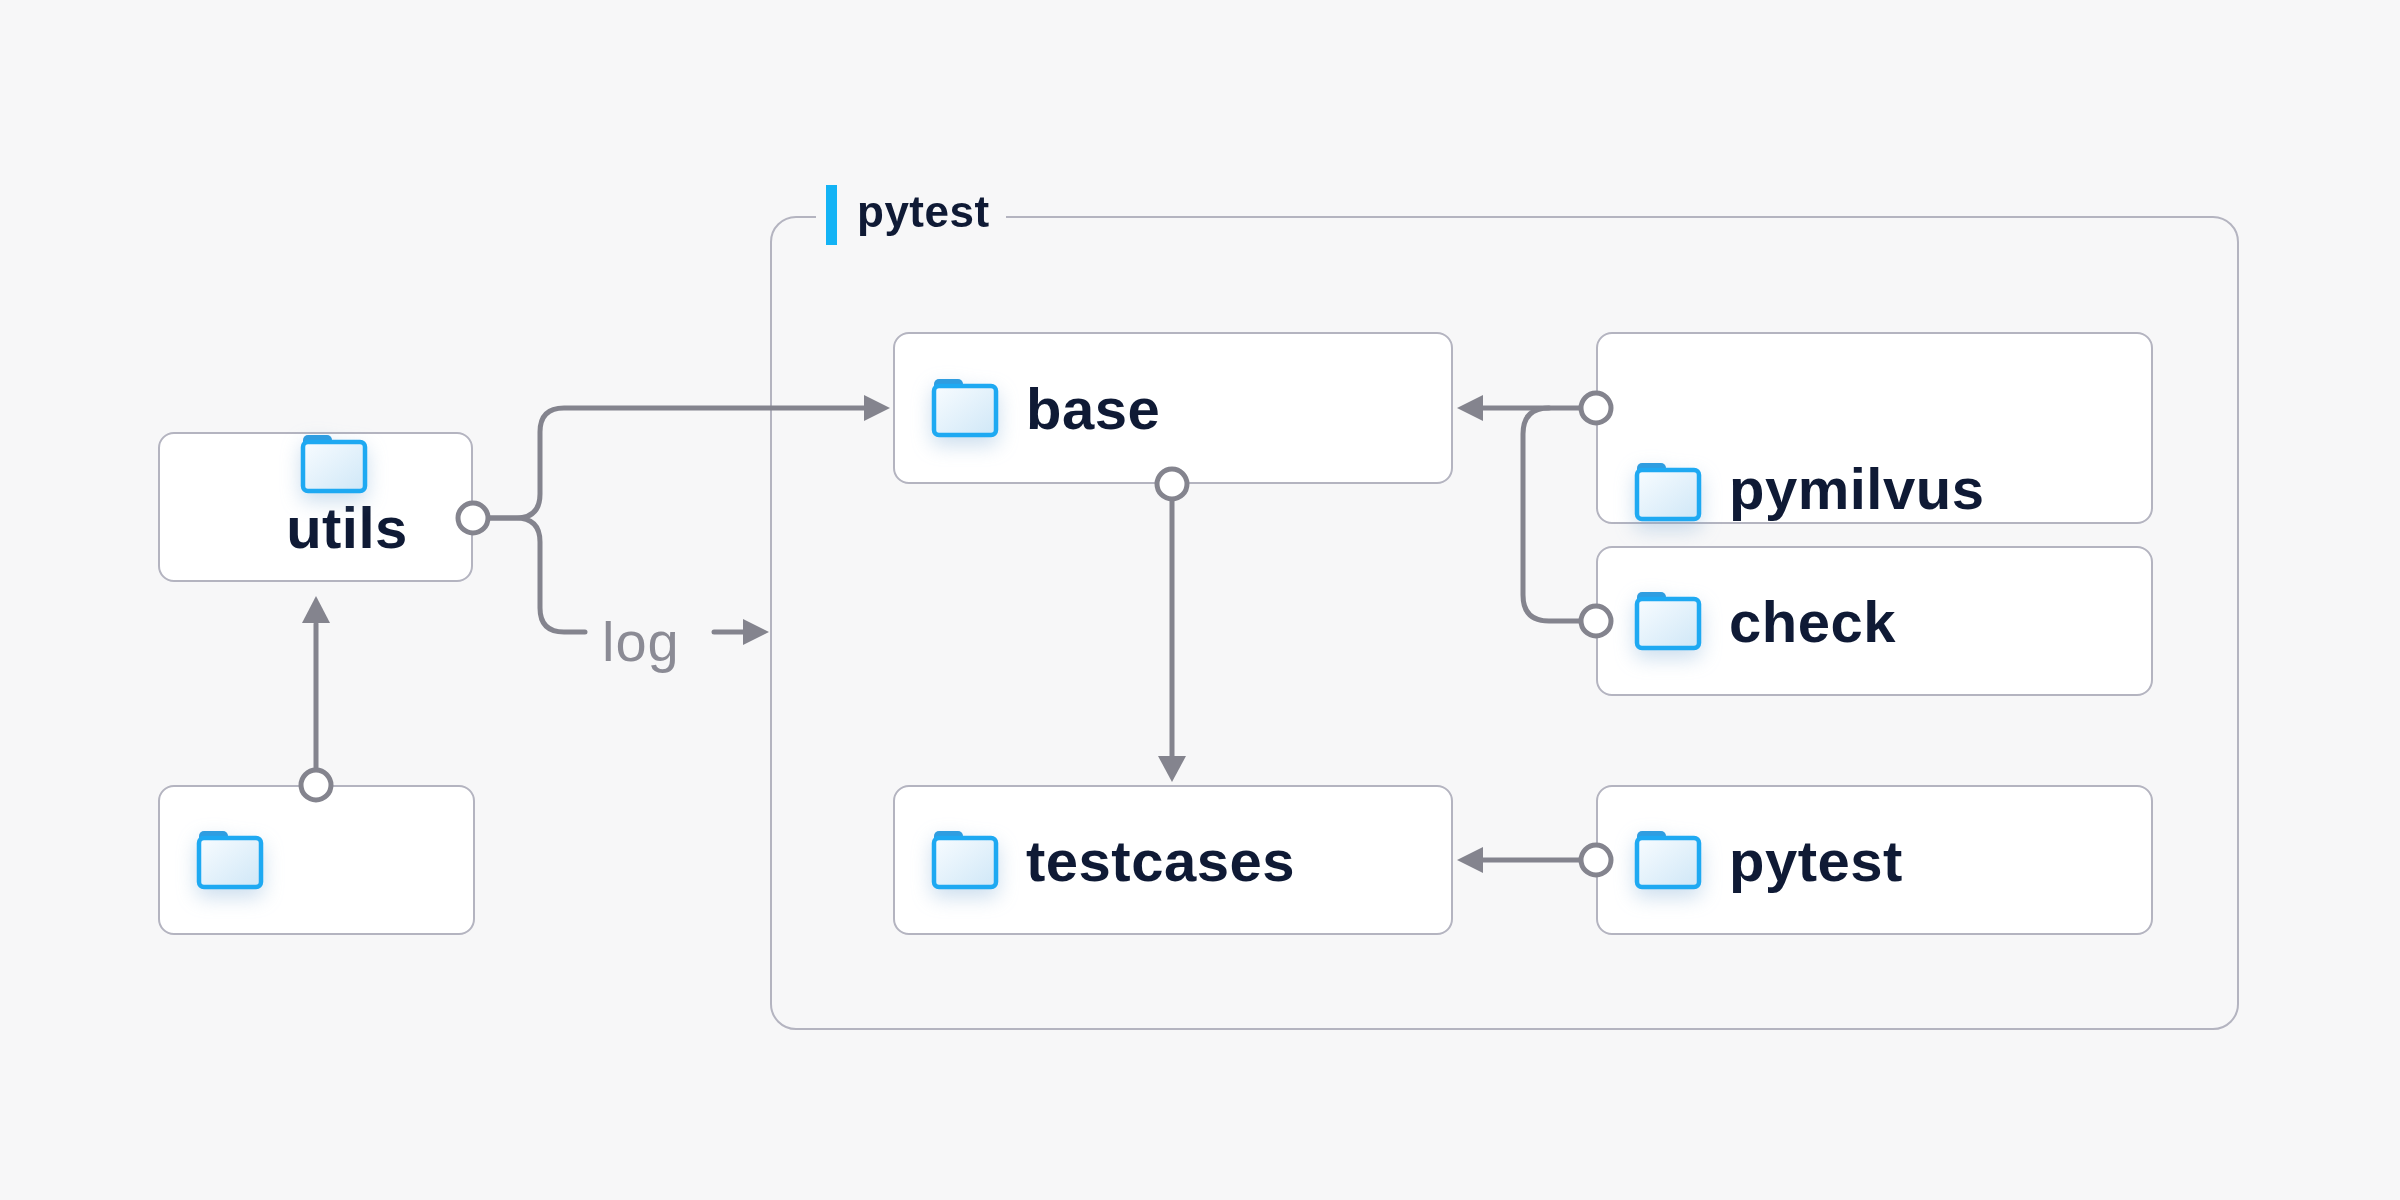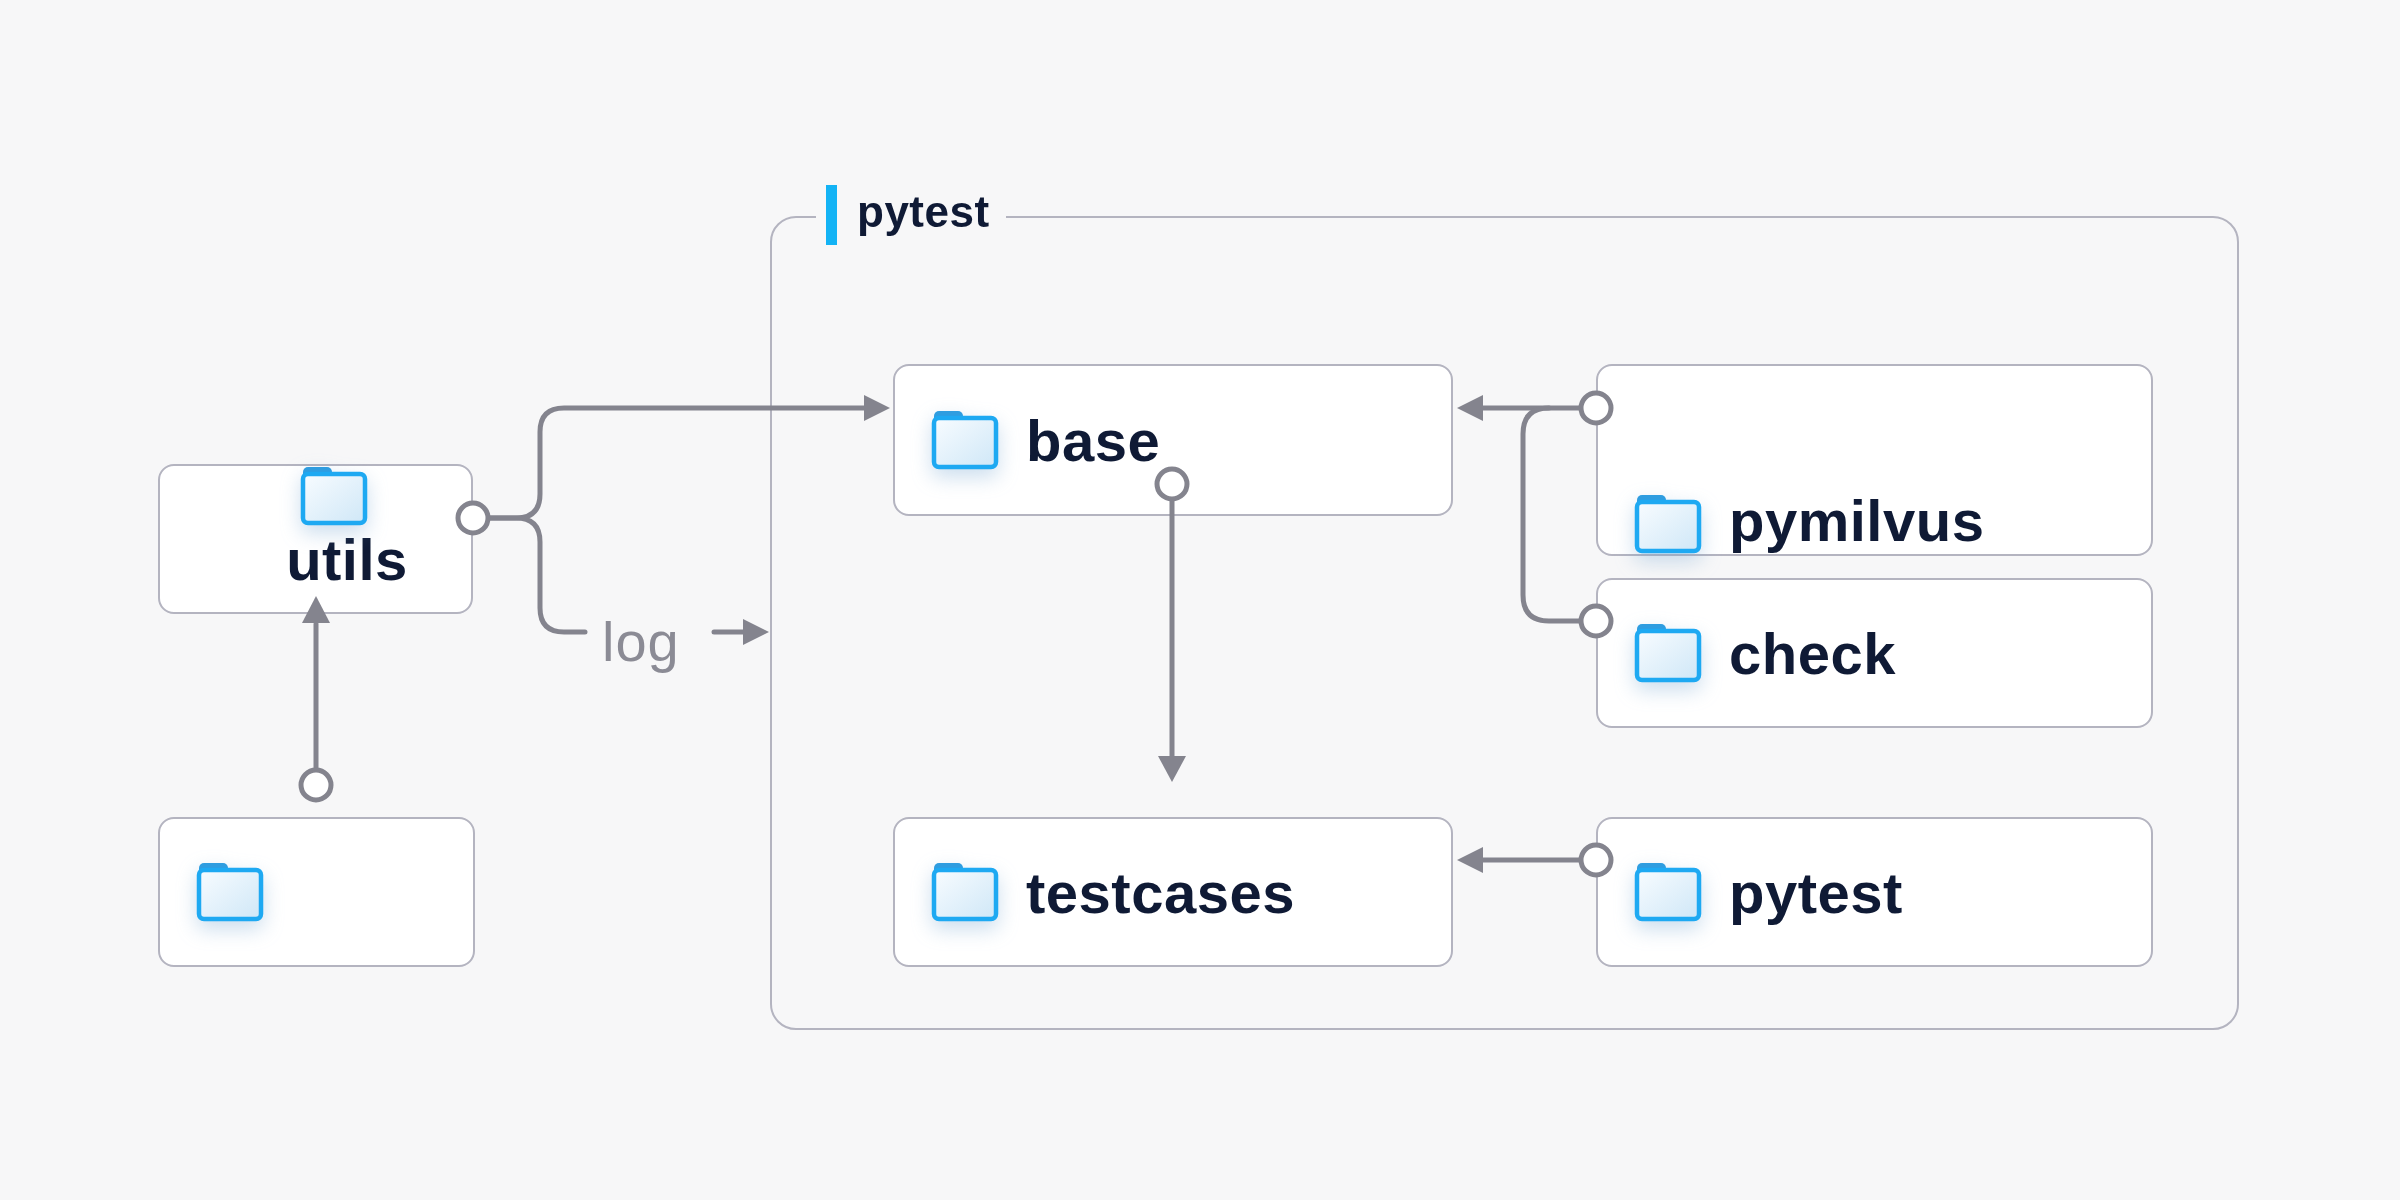--- a/index.html
+++ b/index.html
@@ -26,21 +26,21 @@
   }
   #pytest-label .ptext{
     font-size:44px;font-weight:600;color:#0f1a35;letter-spacing:.5px;
     padding-bottom:6px;
   }
   
   .node{
     position:absolute;
     background:#ffffff;border:2.5px solid #b4b4c0;border-radius:16px;
     display:flex;align-items:center;
-    padding-left:36px;box-sizing:border-box;z-index:1;margin-top:32px;
+    padding-left:36px;box-sizing:border-box;z-index:1;
   }
   .node .nlabel{
     font-size:58px;font-weight:600;color:#0f1a35;margin-left:27px;
     letter-spacing:0.5px;
   }
   .folder{
     width:68px;height:60px;flex:0 0 auto;
     filter:drop-shadow(0 8px 10px rgba(110,160,205,.35));
   }
   #node-utils    {left:158px; top:432px; width:315px; height:150px;flex-direction:column;}

